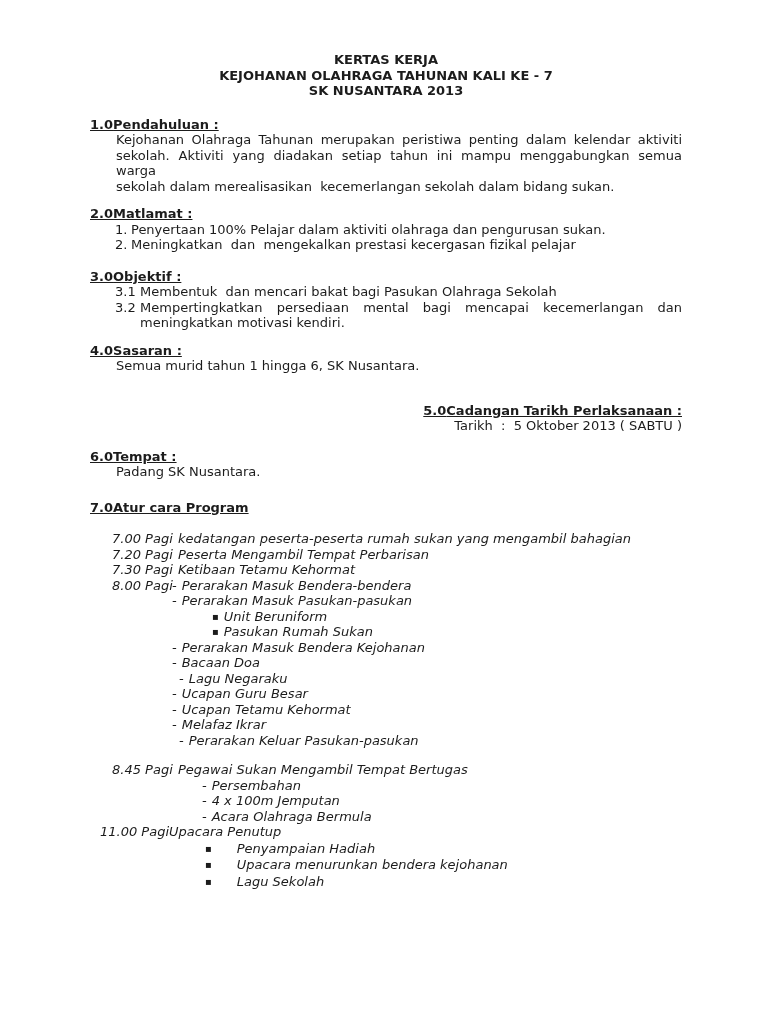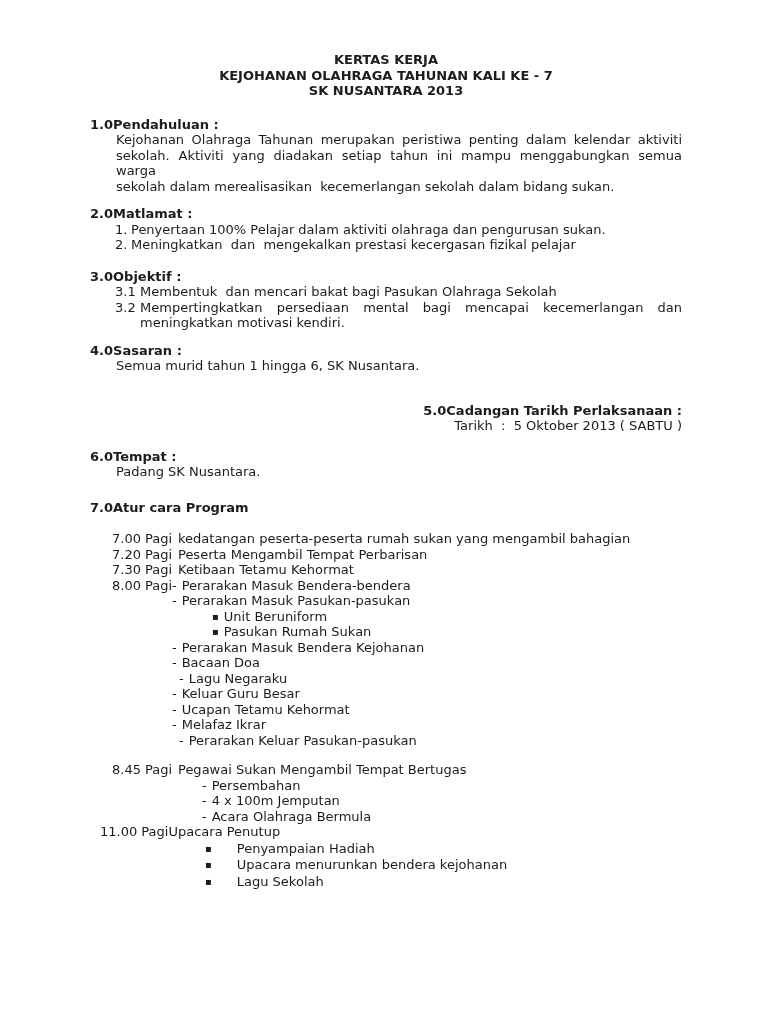--- a/index.html
+++ b/index.html
@@ -13,37 +13,37 @@
     width: 768px; height: 716px;
     padding: 52px 86px 30px 90px;
     font-family: "DejaVu Sans", "Liberation Sans", sans-serif;
     font-size: 13px;
     line-height: 15.5px;
     color: #1c1c1c;
     -webkit-font-smoothing: antialiased;
   }
   .doc-title { text-align: center; font-weight: bold; margin-bottom: 18px; }
   .sec-head { font-weight: bold; }
-  .sec-head span { white-space: pre; }
+  .sec-head span { white-space: pre; text-decoration: underline; }
   .sec-body { margin-left: 26px; }
   .sec-body-ind25 { margin-left: 25px; }
   .pre { white-space: pre-wrap; }
   .jline { text-align: justify; text-align-last: justify; }
   .item { display: flex; }
   .item-label { flex: 0 0 16px; }
   .obj-label { flex: 0 0 25px; }
   .item-text { flex: 1 1 auto; }
   .mt12 { margin-top: 12px; }
   .mt15 { margin-top: 15px; }
   .mt16 { margin-top: 16px; }
   .mt27 { margin-top: 20px; }
   .mt29 { margin-top: 29px; text-align: right; }
   
   .schedule { margin-left: 10px; margin-top: 16px; }
-  .srow { display: flex; }
+  .srow { display: flex; font-style: italic; }
   .stime { flex: 0 0 78px; box-sizing: border-box; padding-left: 12px; white-space: pre; }
   .srow.flush .stime { flex: 0 0 auto; padding-left: 0; }
   .sline { display: flex; }
   .sbullet { margin-right: 5px; }
   .srow.dashA .sline { margin-left: -6px; }
   .srow.dashB .sline { margin-left: 1px; }
   .srow.dashC .sline { margin-left: 24px; }
   .srow.sq1 .sline { margin-left: 34px; }
   .srow.sq1 .sbullet { font-size: 10px; line-height: 15.5px; }
   .srow.sq2 .sline { margin-left: 27px; margin-top: 1px; }
@@ -186,21 +186,21 @@
         <span class="stime"></span>
         <span class="sline">
             <span class="sbullet">-</span>
             <span class="stext">Lagu Negaraku</span>
           </span>
       </div>
       <div class="srow dashA">
         <span class="stime"></span>
         <span class="sline">
             <span class="sbullet">-</span>
-            <span class="stext">Keluar Guru Besar</span>
+            <span class="stext">Ucapan Guru Besar</span>
           </span>
       </div>
       <div class="srow dashA">
         <span class="stime"></span>
         <span class="sline">
             <span class="sbullet">-</span>
             <span class="stext">Ucapan Tetamu Kehormat</span>
           </span>
       </div>
       <div class="srow dashA">

